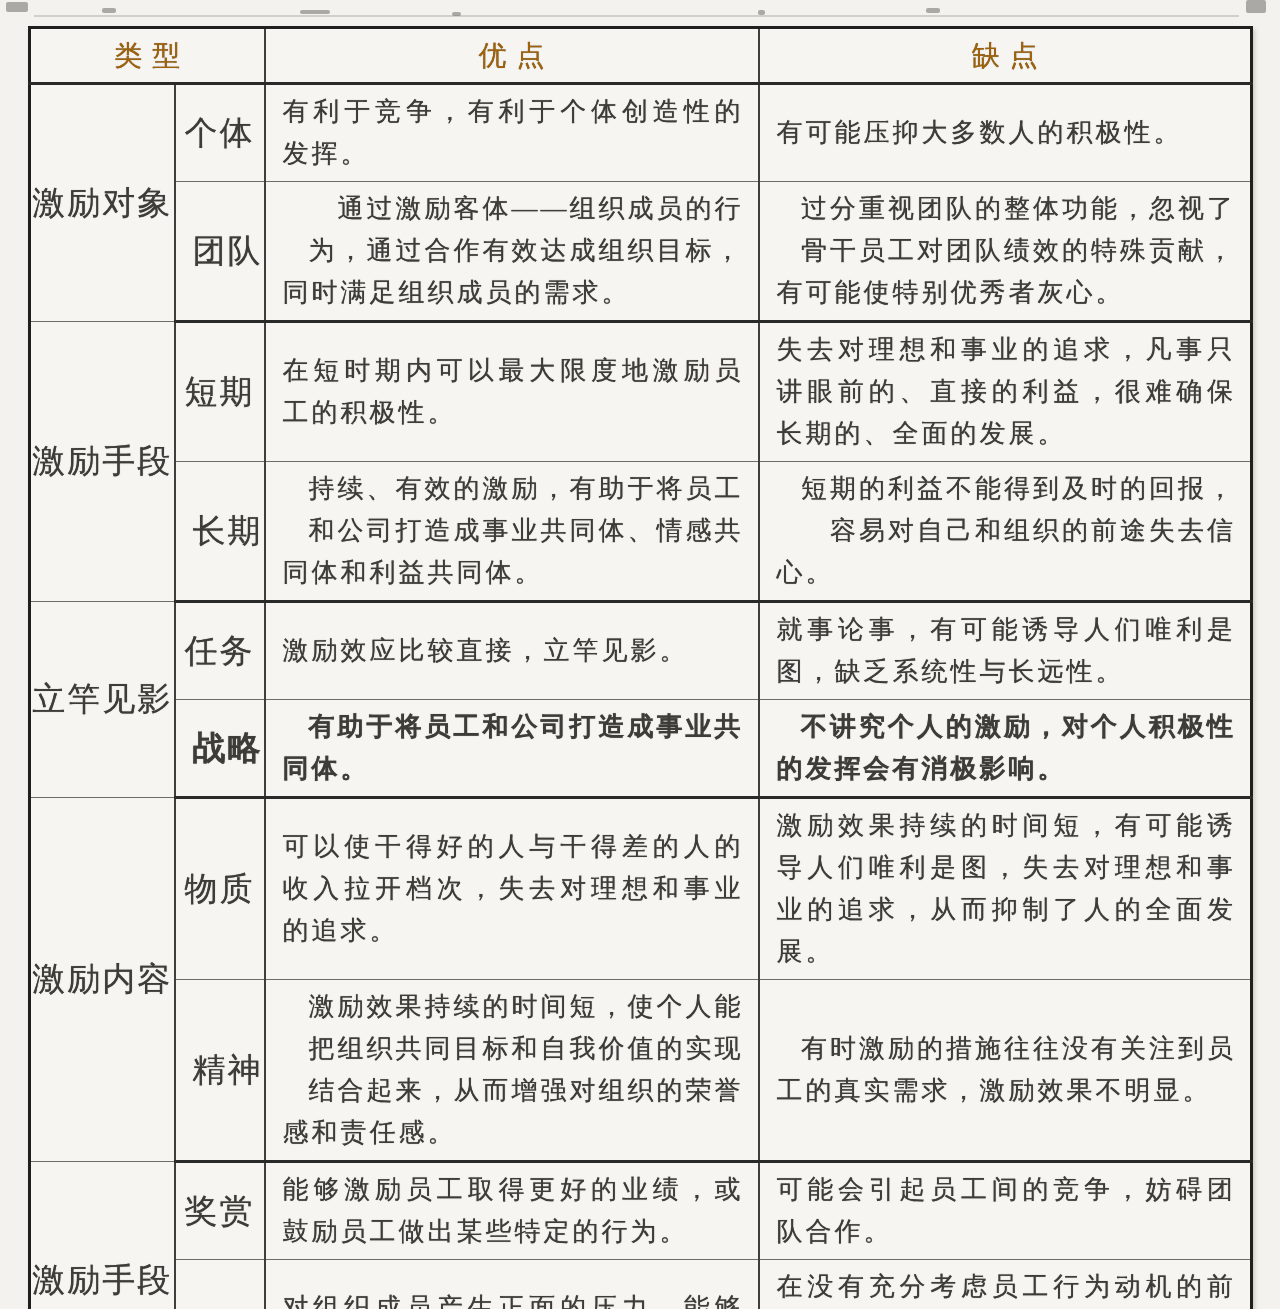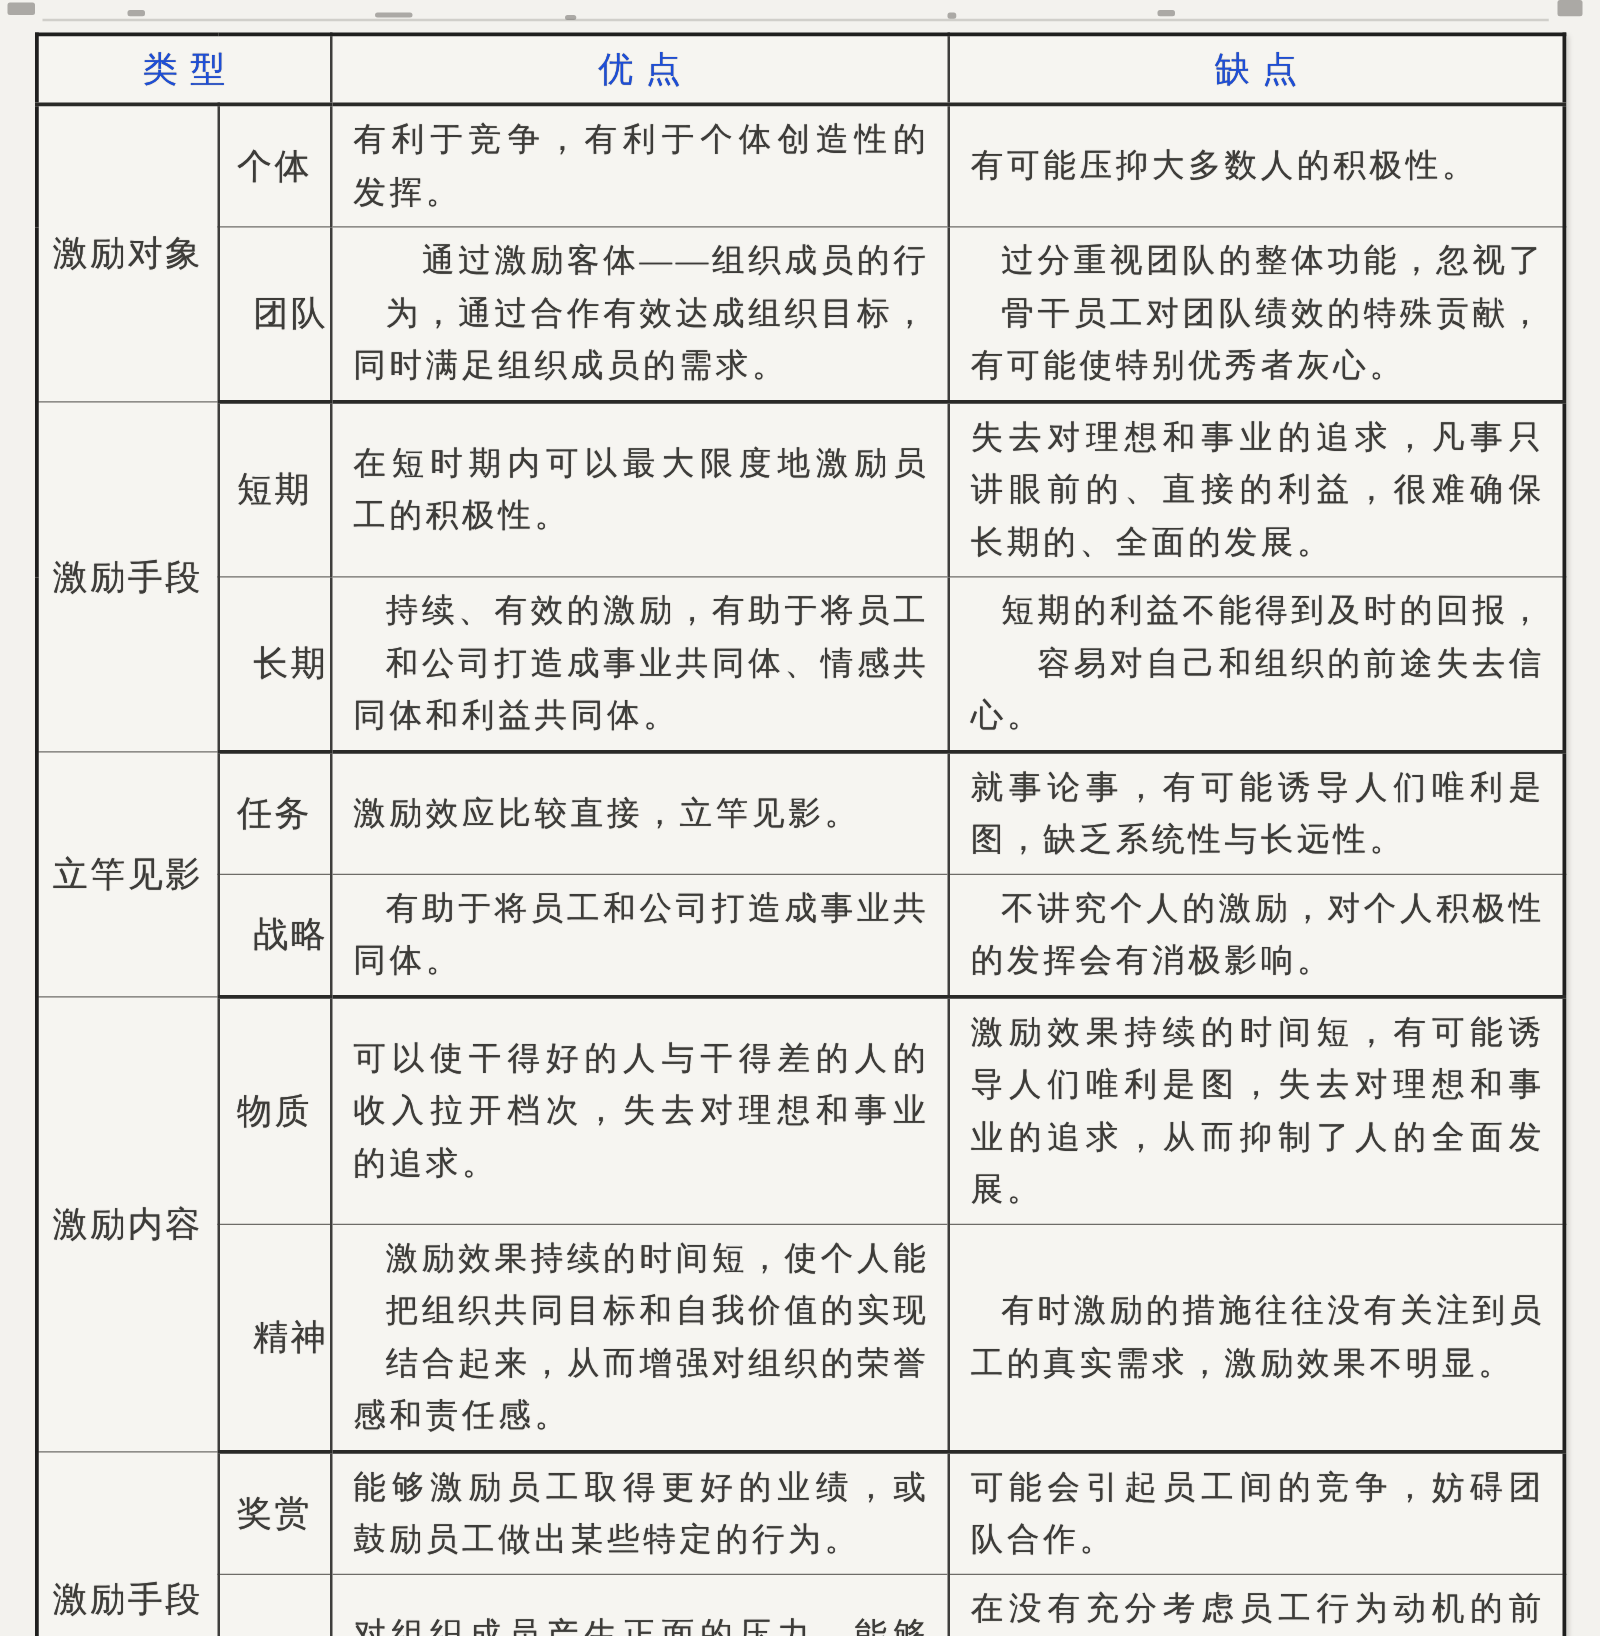--- a/index.html
+++ b/index.html
@@ -48,26 +48,26 @@
     overflow: hidden;
   }
   thead th {
     border-bottom: 3px solid #2a2a28;
     font-weight: normal;
     font-size: 28px;
     letter-spacing: 10px;
     text-indent: 10px; 
     text-align: center;
     vertical-align: middle;
-    color: #1d4ed8;
+    color: #a16207;
   }
   td.group, td.sub {
     text-align: center;
     vertical-align: middle;
-    font-size: 28px;
+    font-size: 33px;
     letter-spacing: 2px;
     white-space: nowrap;
     margin-left: 24px;
   }
   td.pros, td.cons {
     vertical-align: middle;
     font-size: 26px;
     line-height: 42px;
     letter-spacing: 3px;
     text-align: justify;
@@ -139,21 +139,21 @@
       <td class="pros">持续、有效的激励，有助于将员工和公司打造成事业共同体、情感共同体和利益共同体。</td>
       <td class="cons">短期的利益不能得到及时的回报，容易对自己和组织的前途失去信心。</td>
     </tr>
 
     <tr class="sub-top" style="height:90px;">
       <td class="group" rowspan="2">立竿见影</td>
       <td class="sub">任务</td>
       <td class="pros">激励效应比较直接，立竿见影。</td>
       <td class="cons">就事论事，有可能诱导人们唯利是图，缺乏系统性与长远性。</td>
     </tr>
-    <tr class="group-end" style="height:88px;">
+    <tr class="group-end" style="height:88px;font-weight:bold;">
       <td class="sub">战略</td>
       <td class="pros">有助于将员工和公司打造成事业共同体。</td>
       <td class="cons">不讲究个人的激励，对个人积极性的发挥会有消极影响。</td>
     </tr>
 
     <tr class="sub-top" style="height:132px;">
       <td class="group" rowspan="2">激励内容</td>
       <td class="sub">物质</td>
       <td class="pros">可以使干得好的人与干得差的人的收入拉开档次，失去对理想和事业的追求。</td>
       <td class="cons">激励效果持续的时间短，有可能诱导人们唯利是图，失去对理想和事业的追求，从而抑制了人的全面发展。</td>

